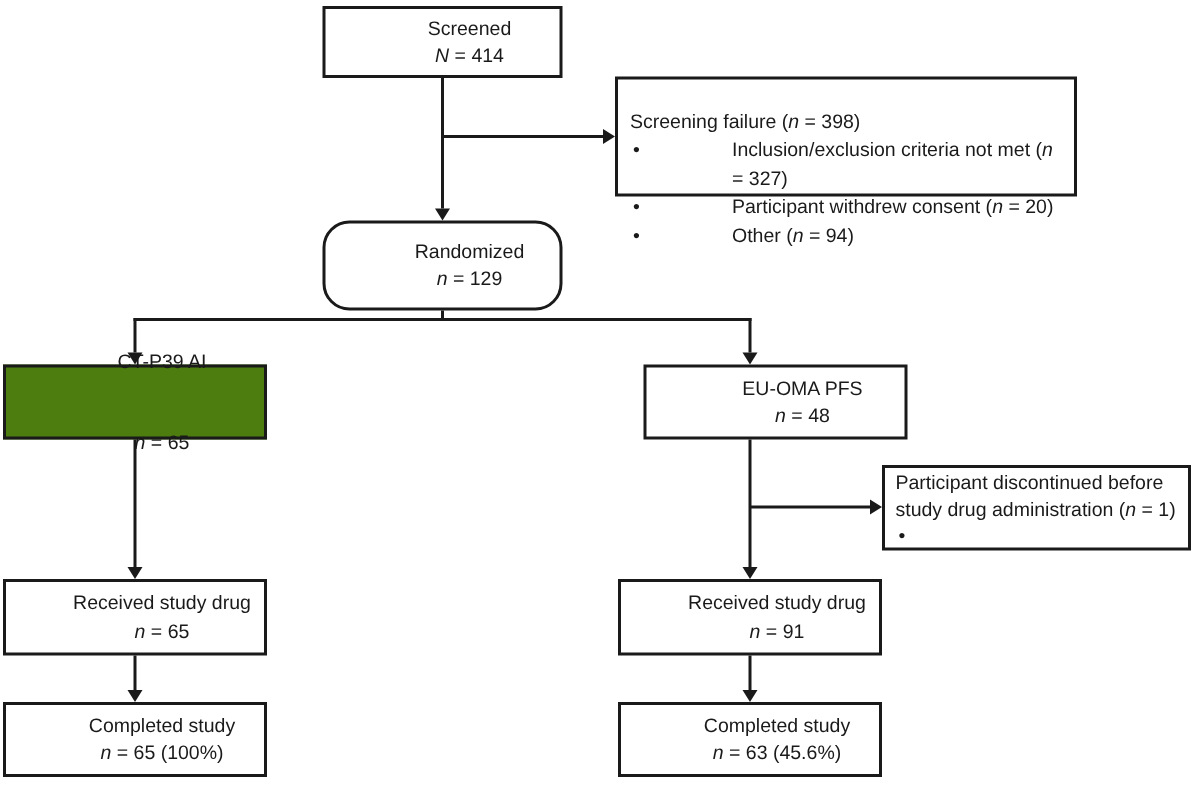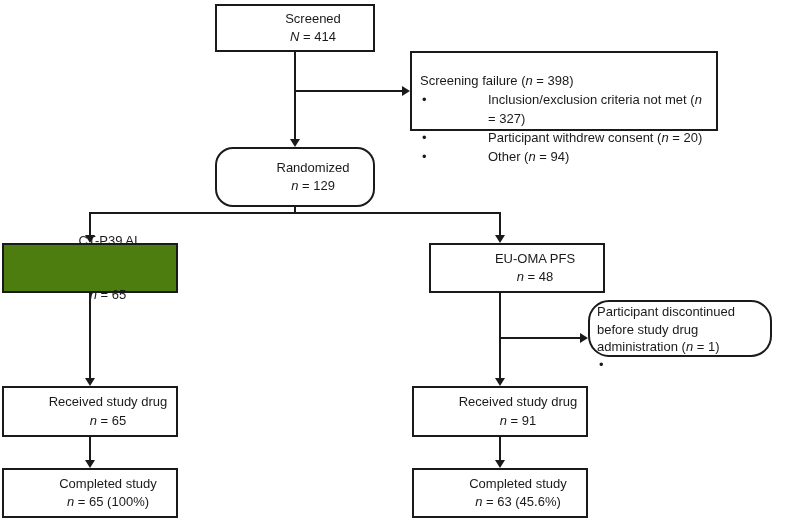--- a/index.html
+++ b/index.html
@@ -51,21 +51,21 @@
     border-left: 8px solid #1a1a1a;
   }
   i { font-style: italic; }
 
   
   .pos-screened      { left: 215px; top: 4px;   width: 160px; height: 48px; }
   .pos-screenfail    { left: 410px; top: 51px;  width: 308px; height: 80px; }
   .pos-randomized    { left: 215px; top: 147px; width: 160px; height: 60px; }
   .pos-arm-ct        { left: 2px;   top: 243px; width: 176px; height: 50px; }
   .pos-arm-eu        { left: 412px; top: 243px; width: 176px; height: 50px; margin-left: 17px; }
-  .pos-discontinued  { left: 588px; top: 300px; width: 184px; height: 57px; border-radius: 21px; }
+  .pos-discontinued  { left: 588px; top: 310px; width: 206px; height: 57px; }
   .pos-received-ct   { left: 2px;   top: 386px; width: 176px; height: 51px; }
   .pos-received-eu   { left: 412px; top: 386px; width: 176px; height: 51px; }
   .pos-completed-ct  { left: 2px;   top: 468px; width: 176px; height: 50px; }
   .pos-completed-eu  { left: 412px; top: 468px; width: 176px; height: 50px; }
 </style>
 </head>
 <body>
 
 <div class="canvas" style="background: rgb(255, 255, 255); color: rgb(26, 26, 26);">
 

